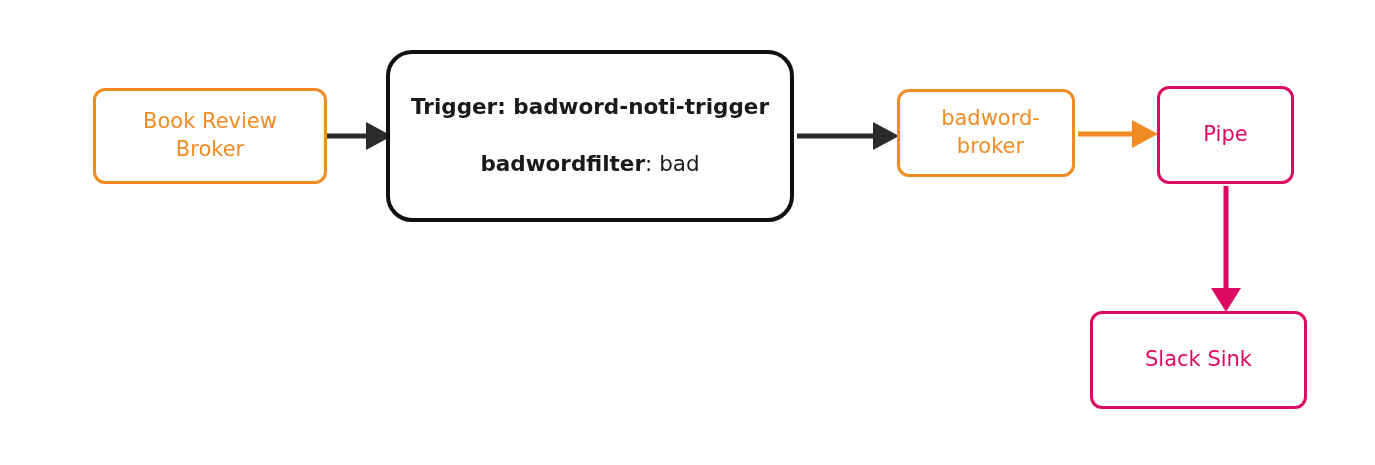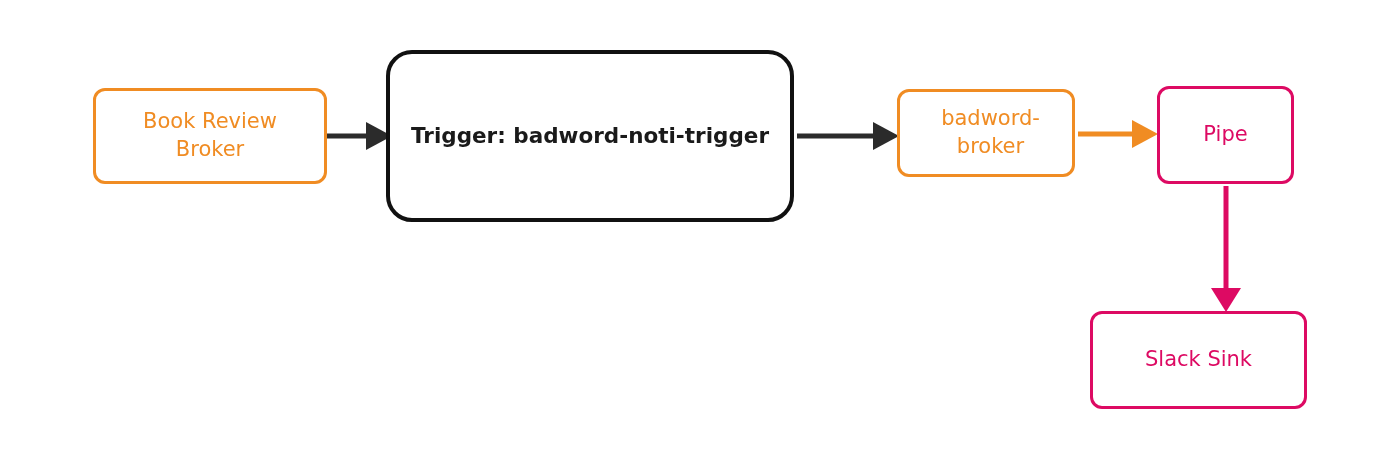--- a/index.html
+++ b/index.html
@@ -100,20 +100,21 @@
   </svg>
 
   <div class="node broker" style="left:53px; top:88px; width:234px; height:96px;margin-left:40px;">
     <span class="node-label">Book Review
 Broker</span>
   </div>
 
   <div class="node trigger" style="left:386px; top:50px; width:408px; height:172px;">
     <span class="node-label">
       <span class="line"><b>Trigger:</b><b> </b><b>badword-noti-trigger</b></span>
+      <span class="line"><b>badwordfilter</b><span>: </span><span>bad</span></span>
     </span>
   </div>
 
   <div class="node broker" style="left:897px; top:89px; width:178px; height:88px;padding-left:9px;">
     <span class="node-label">badword-
 broker</span>
   </div>
 
   <div class="node pipe" style="left:1157px; top:86px; width:137px; height:98px;">
     <span class="node-label">Pipe</span>

